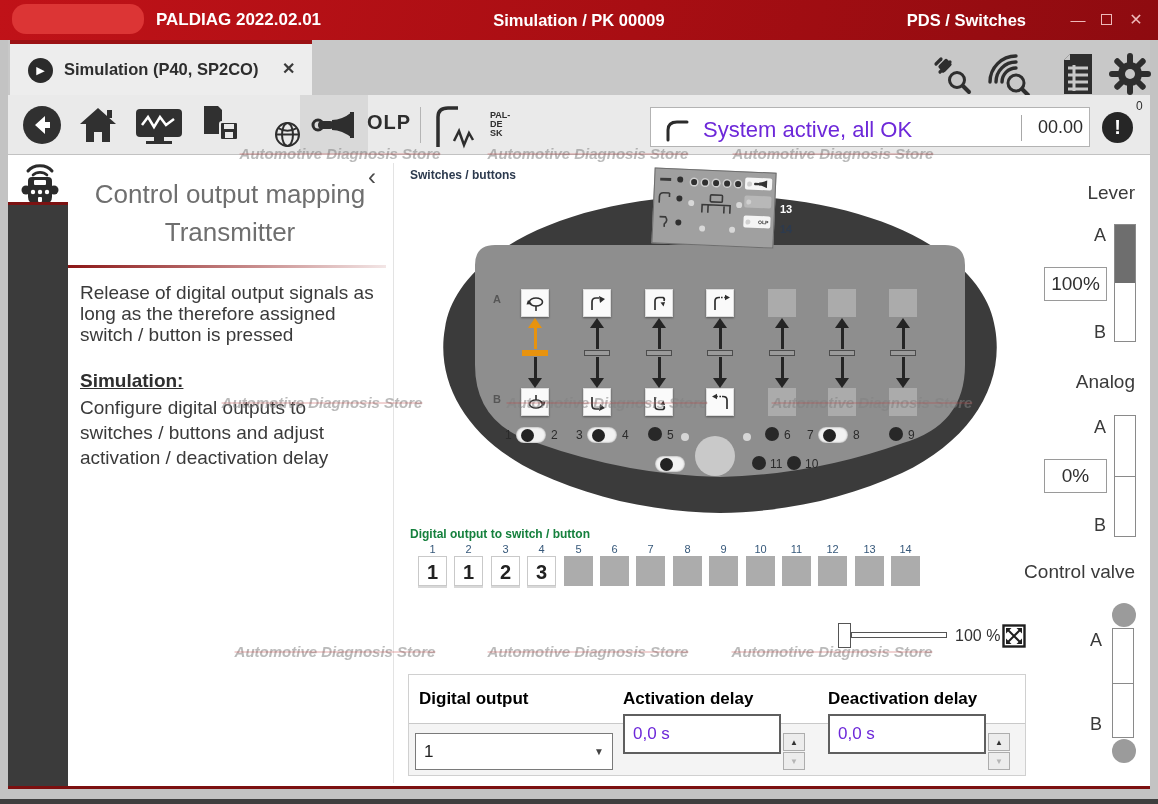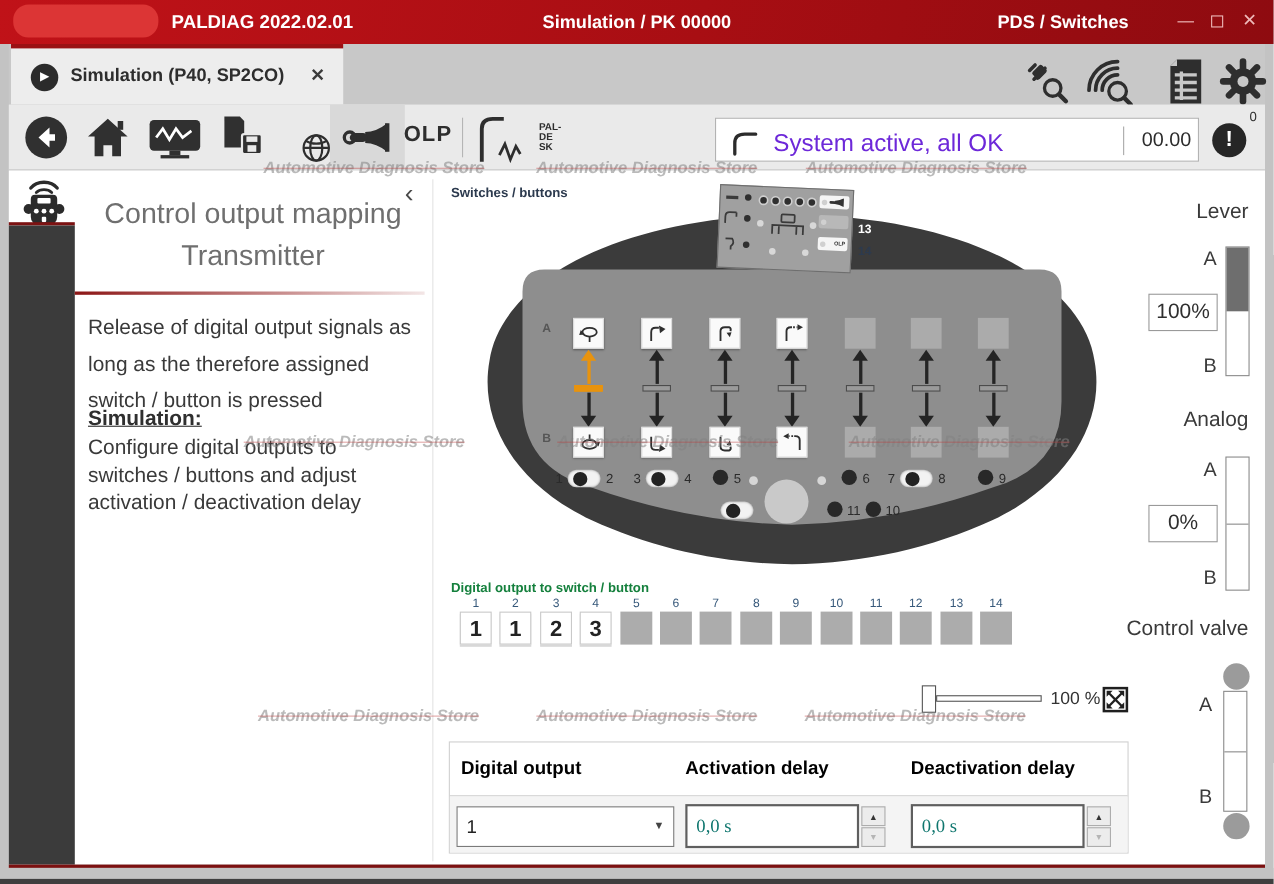--- a/index.html
+++ b/index.html
@@ -49,21 +49,21 @@
   .bottom-red { position:absolute; left:8px; top:786px; width:1142px; height:3px; background:#7c1010; }
   .bottom-gray { position:absolute; left:0; top:789px; width:1158px; height:10px; background:#c3c3c3; }
   .bottom-edge { position:absolute; left:0; top:799px; width:1158px; height:5px; background:#3f3f3f; }
   .vdivider { position:absolute; left:385px; top:8px; width:1px; height:620px; background:#e3e3e3; }
 
   
   .chevron { position:absolute; left:360px; top:8px; font-size:24px; color:#4a4a4a; }
   .pane-title { position:absolute; left:62px; top:20px; width:320px; text-align:center; font-size:26px; color:#6f6f6f; line-height:38px; }
   .red-underline { position:absolute; left:60px; top:110px; width:318px; height:3px;
     background:linear-gradient(90deg,#8c1616,#c98f8f 60%,#f3e6e6); }
-  .pane-desc { position:absolute; left:72px; top:127px; width:302px; font-size:19px; color:#3a3a3a; line-height:33px; }
+  .pane-desc { position:absolute; left:72px; top:127px; width:302px; font-size:19px; color:#3a3a3a; line-height:21px; }
   .pane-instr-label { position:absolute; left:72px; top:215px; font-size:19px; font-weight:bold; color:#2f2f2f; text-decoration:underline; }
   .pane-instr { position:absolute; left:72px; top:240px; width:302px; font-size:19px; color:#3a3a3a; line-height:25px; }
 
   
   .sw-label { position:absolute; left:402px; top:13px; font-size:12px; font-weight:bold; color:#2c3a4e; }
   .remote { position:absolute; left:422px; top:28px; width:580px; height:345px; }
   .remote svg.body { position:absolute; left:0; top:0; }
   .connector { position:absolute; left:223px; top:-13px; width:122px; height:76px; background:#a0a0a0; border:1px solid #6e6e6e; transform:rotate(2.5deg); }
   .cdot { position:absolute; border-radius:50%; }
   .cdash { position:absolute; background:#3a3a3a; }
@@ -107,21 +107,21 @@
   .slider-val { position:absolute; left:947px; top:472px; font-size:16px; color:#333; }
   .expand-btn { position:absolute; left:994px; top:469px; }
 
   
   .dtable { position:absolute; left:400px; top:519px; width:618px; height:102px; background:#fff; border:1px solid #d0d0d0; }
   .dtable .hdr { position:absolute; top:14px; font-size:17px; font-weight:bold; color:#000000; }
   .dtable .hline { position:absolute; left:0; top:48px; width:616px; height:1px; background:#c9c9c9; }
   .dtable .rowbg { position:absolute; left:0; top:49px; width:616px; height:51px; background:#f4f4f4; }
   .dropdown { position:absolute; left:6px; top:58px; width:198px; height:37px; background:#fff; border:1px solid #7a7a7a; font-size:17px; color:#222; line-height:35px; padding-left:8px; }
   .dropdown .caret { position:absolute; right:8px; top:0; font-size:10px; color:#444; }
-  .dinput { position:absolute; top:56px; width:158px; height:40px; background:#fff; border:2px solid #5f5f5f; font-size:17px; color:#0f766e; padding-left:8px; font-family:Liberation Serif, serif; }
+  .dinput { position:absolute; top:39px; width:158px; height:40px; background:#fff; border:2px solid #5f5f5f; font-size:17px; color:#6d28d9; padding-left:8px; font-family:Liberation Sans, sans-serif; }
   .spin { position:absolute; top:58px; width:22px; height:37px; }
   .spin div { position:absolute; left:0; width:22px; height:18px; background:#ececec; border:1px solid #adadad; text-align:center; font-size:8px; line-height:17px; }
   .spin .up { top:0; color:#333; }
   .spin .dn { top:19px; color:#b5b5b5; }
 
   
   .gauge-title { position:absolute; right:15px; font-size:19px; color:#3a3a3a; }
   .gauge-ab { position:absolute; font-size:18px; color:#3a3a3a; }
   .vbar { position:absolute; width:22px; background:#fff; border:1px solid #8a8a8a; }
   .vbar .fill { position:absolute; left:0; top:0; width:100%; background:#6e6e6e; }
@@ -134,21 +134,21 @@
     color:rgba(130,130,130,.55); text-decoration:line-through; text-decoration-color:rgba(190,60,60,.45); white-space:nowrap; pointer-events:none; }
 </style>
 </head>
 <body>
 
 <div class="app">
 
   <div class="titlebar">
     <div class="logo-blob"></div>
     <span class="tb-text tb-app">PALDIAG 2022.02.01</span>
-    <span class="tb-text tb-center">Simulation / PK 00000</span>
+    <span class="tb-text tb-center">Simulation / PK 00009</span>
     <span class="tb-text tb-right">PDS / Switches</span>
     <span class="win-btn win-min">—</span>
     <span class="win-btn win-max"><span></span></span>
     <span class="win-btn win-close">✕</span>
   </div>
 
   <div class="tabbar">
     <div class="tab">
       <div class="tab-play">▶</div>
       <span class="tab-label">Simulation (P40, SP2CO)</span>

